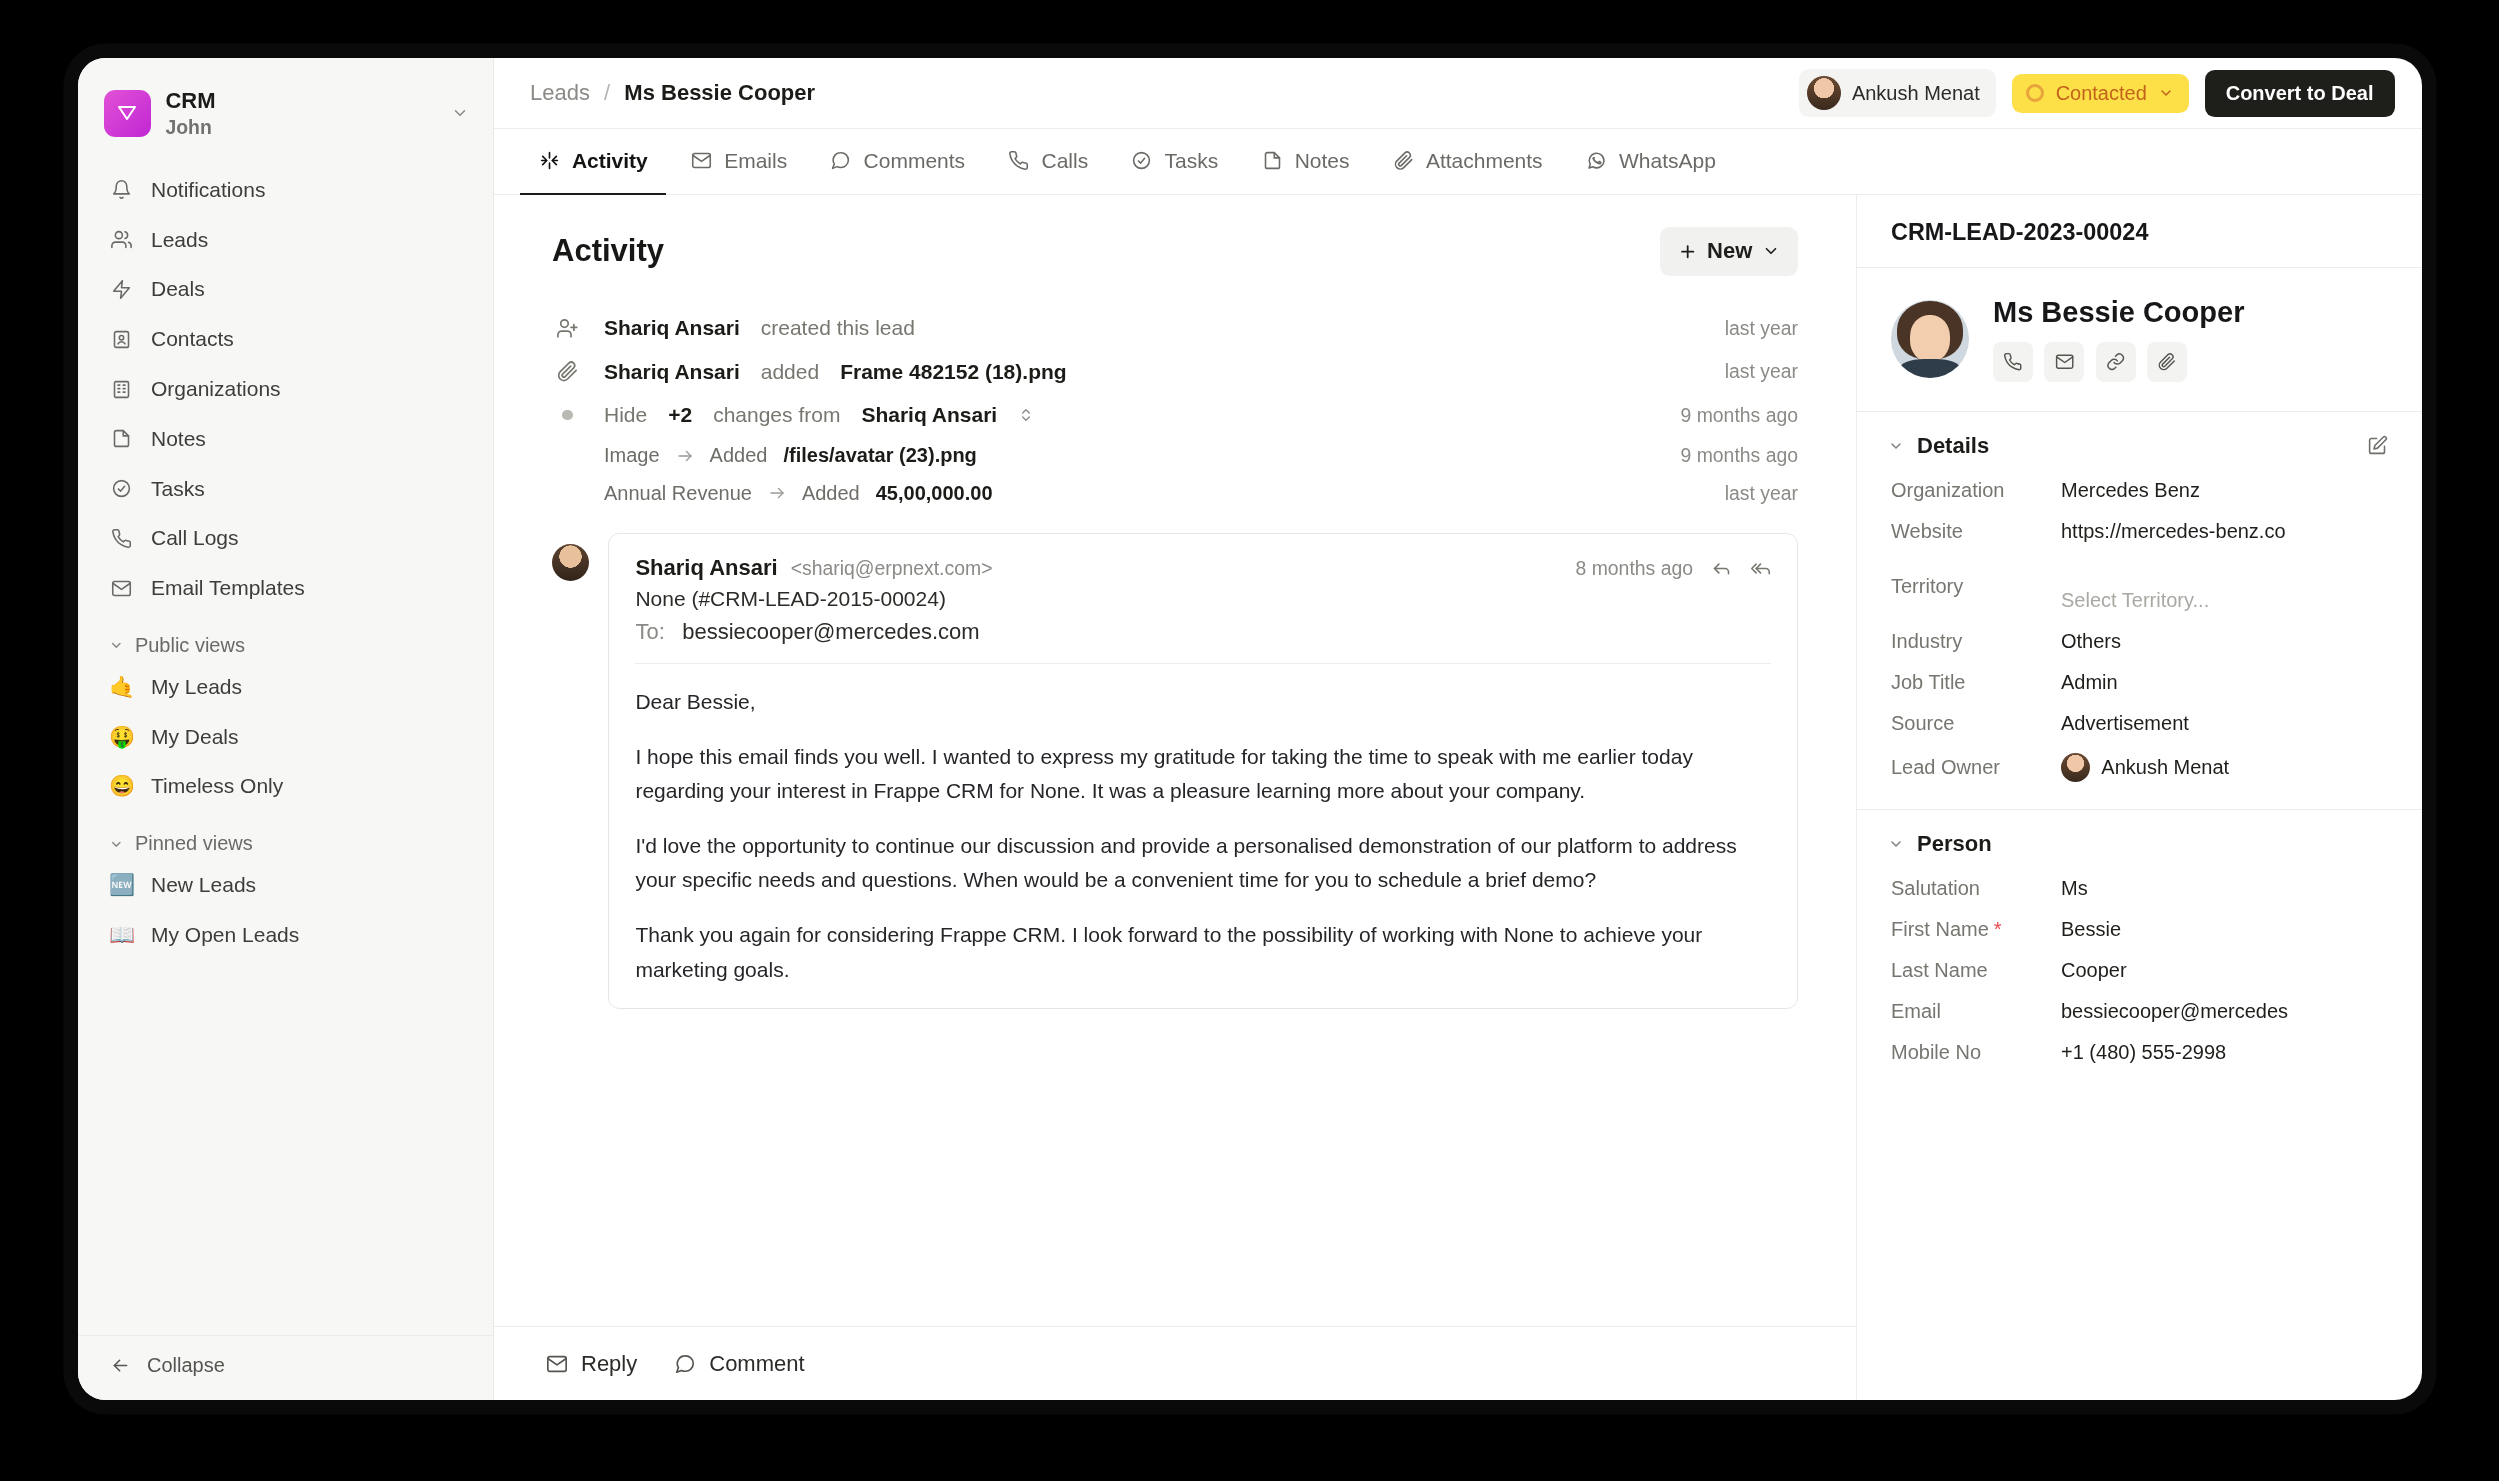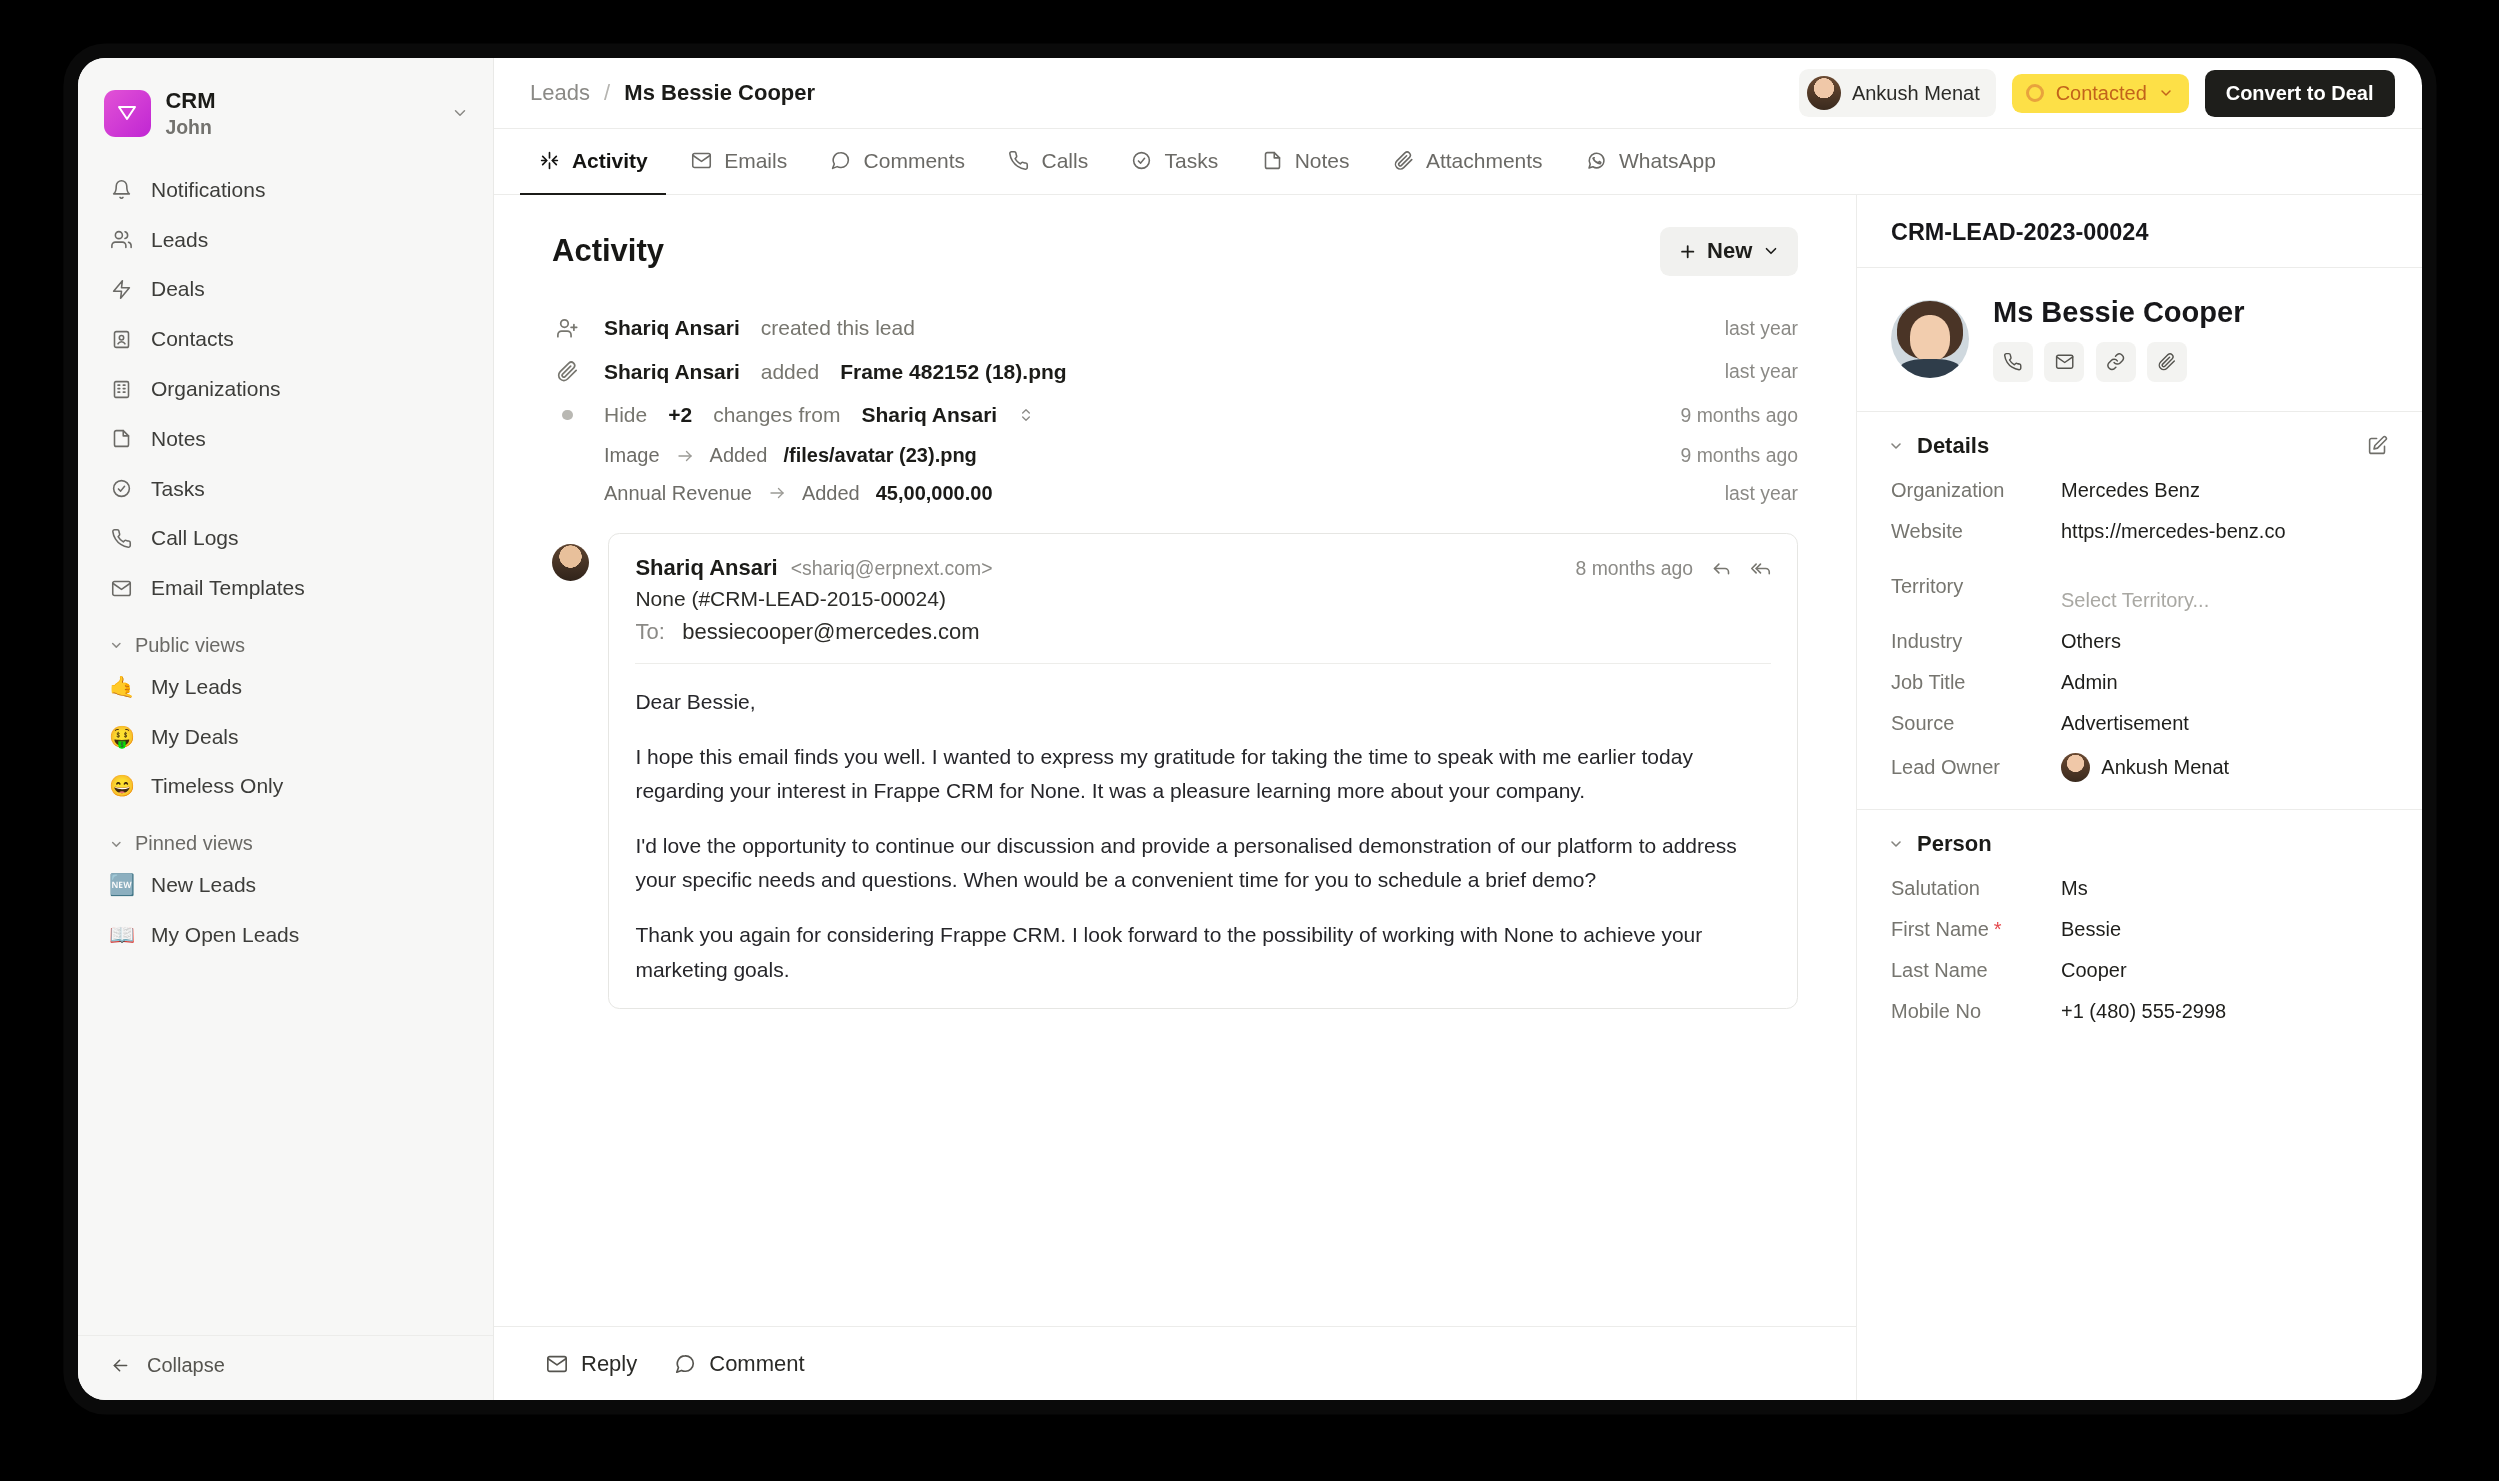--- a/index.html
+++ b/index.html
@@ -729,20 +729,24 @@
         </div>
         <div class="field">
           <span class="k"><span>First Name</span><span class="req">*</span></span>
           <span class="v">Bessie</span>
         </div>
         <div class="field">
           <span class="k">Last Name</span>
           <span class="v">Cooper</span>
         </div>
         <div class="field">
+          <span class="k">Email</span>
+          <span class="v">bessiecooper@mercedes</span>
+        </div>
+        <div class="field">
           <span class="k">Mobile No</span>
           <span class="v">+1 (480) 555-2998</span>
         </div>
 
       </div>
     </div>
   </div>
 </div>
 
 

